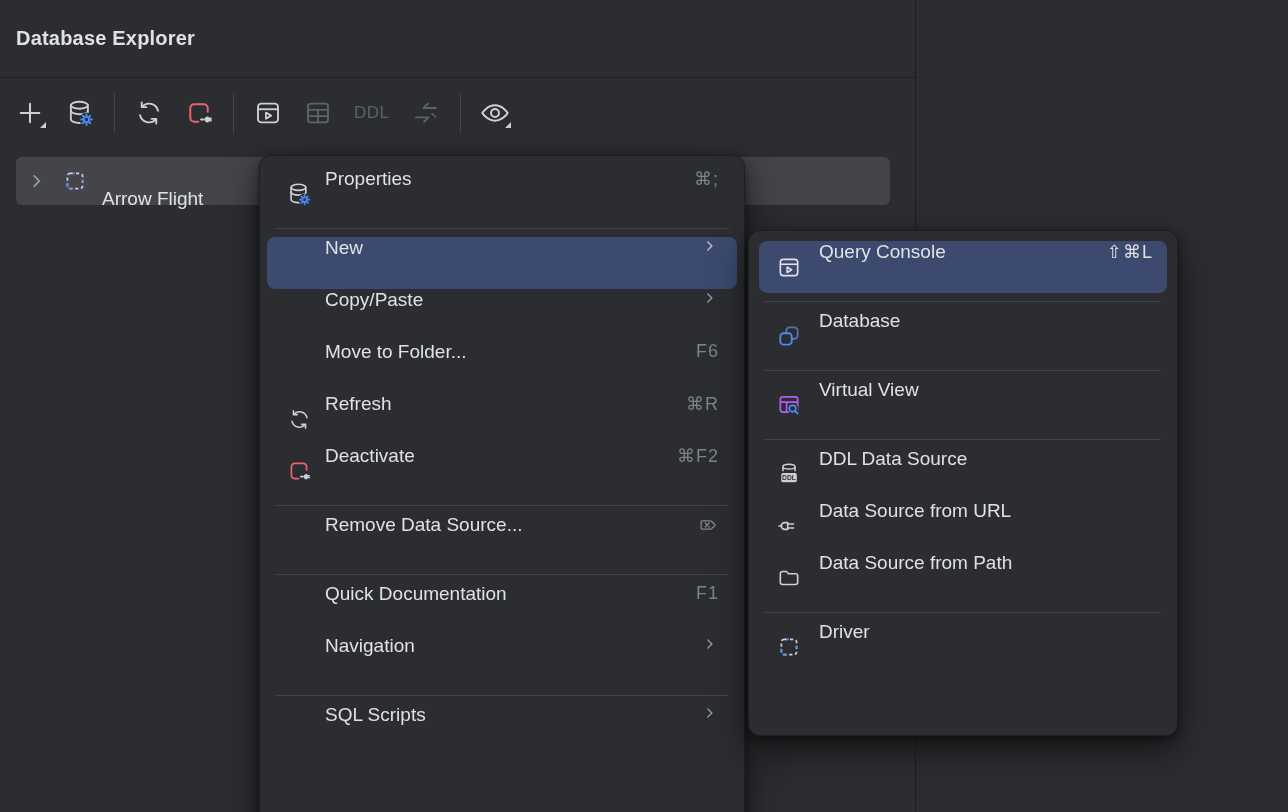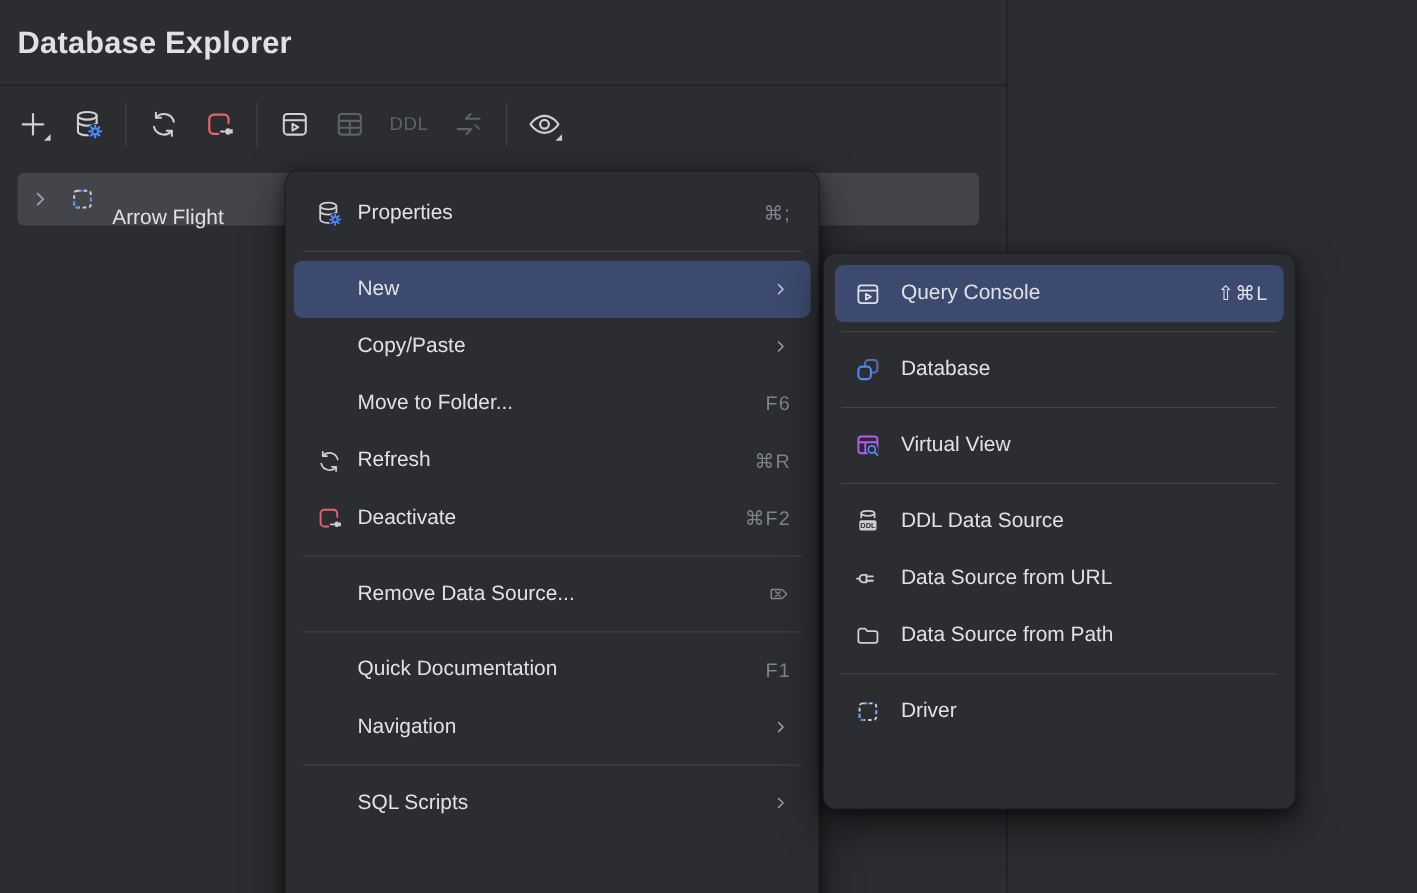--- a/index.html
+++ b/index.html
@@ -11,21 +11,21 @@
     position:relative;
   }
   .splitter { position:absolute; left:915px; top:0; width:1px; height:812px; background:#1e1f22; }
 
   
   .panel-header {
     position:absolute; left:0; top:0; width:915px; height:78px;
     display:flex; align-items:center; padding-left:16px;
     border-bottom:1px solid #1e1f22;
   }
-  .panel-title { font-size:28px; font-weight:700; color:#dfe1e5; letter-spacing:.2px; }
+  .panel-title { font-size:20px; font-weight:700; color:#dfe1e5; letter-spacing:.2px; }
 
   
   .toolbar {
     position:absolute; left:0; top:79px; width:915px; height:68px;
     display:flex; align-items:center; padding-left:12px;
   }
   .tb { width:36px; height:36px; display:flex; align-items:center; justify-content:center;
         position:relative; border-radius:6px; flex:0 0 auto; }
   .tb + .tb { margin-left:14px; }
   .tsep { width:1px; height:40px; background:#43454a; margin:0 16px; flex:0 0 auto; }
@@ -44,21 +44,21 @@
   .tree-icon { margin-left:14px; }
 
   
   .popup {
     position:absolute; background:#2b2d30; border:1px solid #1e1f22;
     border-radius:12px; box-shadow:0 14px 36px rgba(0,0,0,.55), 0 3px 10px rgba(0,0,0,.4);
   }
   .menu-main { left:259px; top:155px; width:486px; height:690px; padding:12px 7px; z-index:5; }
   .menu-sub  { left:748px; top:230px; width:430px; height:506px; padding:10px 10px 12px; z-index:6; }
 
-  .mi { position:relative; height:52px; display:flex; align-items:center;
+  .mi { position:relative; height:52px; display:flex; align-items:flex-start;
         padding:0 18px 0 58px; border-radius:8px; }
   .menu-sub .mi { padding:0 14px 0 60px; }
   .mi.sel { background:#3b4a6e; }
   .mi .lbl { font-size:19px; color:#dfe1e5; white-space:nowrap; }
   .mi .sc  { margin-left:auto; font-size:18px; color:#7f828a; white-space:nowrap; letter-spacing:1px; }
   .mi .sc.bright { color:#dfe1e5; }
   .mi .gut { position:absolute; left:19px; top:50%; transform:translateY(-50%); width:26px; height:26px;
              display:flex; align-items:center; justify-content:center; }
   .menu-sub .mi .gut { left:17px; }
   .mi .arrow { margin-left:auto; display:flex; }

